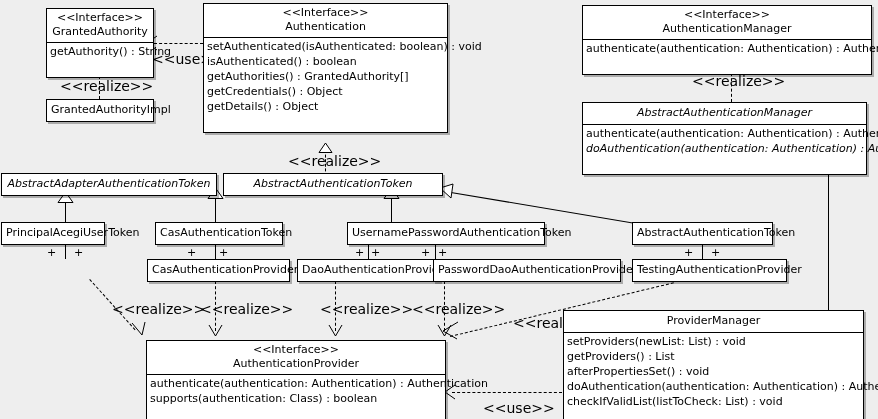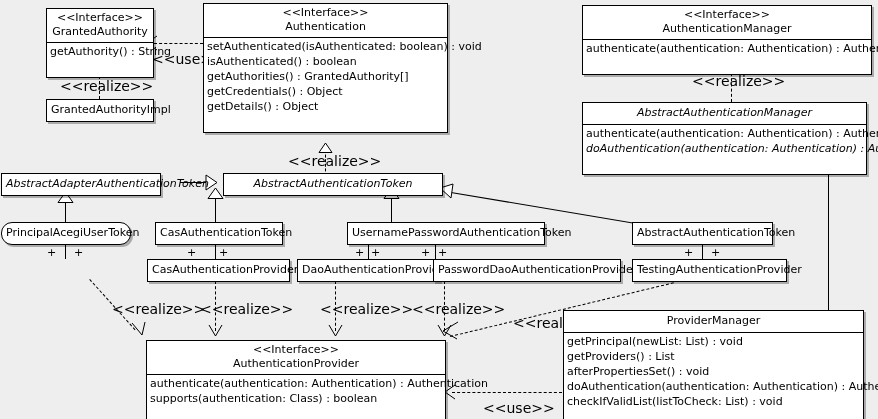--- a/index.html
+++ b/index.html
@@ -305,33 +305,33 @@
     <div class="hdr compact italic">
       <span class="cname">AbstractAuthenticationManager</span>
     </div>
     <div class="sep"></div>
     <div class="ops">
       <div class="op">authenticate(authentication: Authentication) : Authentication</div>
       <div class="op italic">doAuthentication(authentication: Authentication) : Authentication</div>
     </div>
   </div>
 
-  <div class="uml-class" style="left:1px; top:173px; width:160px;">
+  <div class="uml-class" style="left:1px; top:173px; width:216px;">
     <div class="hdr compact italic">
       <span class="cname">AbstractAdapterAuthenticationToken</span>
     </div>
   </div>
 
   <div class="uml-class" style="left:215px; top:173px; width:220px;margin-left:8px;">
     <div class="hdr compact italic">
       <span class="cname">AbstractAuthenticationToken</span>
     </div>
   </div>
 
-  <div class="uml-class" style="left:1px; top:222px; width:130px;border-radius:11px;">
+  <div class="uml-class" style="left:1px; top:222px; width:104px;">
     <div class="hdr compact">
       <span class="cname">PrincipalAcegiUserToken</span>
     </div>
   </div>
 
   <div class="uml-class" style="left:155px; top:222px; width:128px;">
     <div class="hdr compact">
       <span class="cname">CasAuthenticationToken</span>
     </div>
   </div>
@@ -384,21 +384,21 @@
       <div class="op">supports(authentication: Class) : boolean</div>
     </div>
   </div>
 
   <div class="uml-class" style="left:563px; top:310px; width:301px;">
     <div class="hdr compact">
       <span class="cname">ProviderManager</span>
     </div>
     <div class="sep"></div>
     <div class="ops">
-      <div class="op">getPrincipal(newList: List) : void</div>
+      <div class="op">setProviders(newList: List) : void</div>
       <div class="op">getProviders() : List</div>
       <div class="op">afterPropertiesSet() : void</div>
       <div class="op">doAuthentication(authentication: Authentication) : Authentication</div>
       <div class="op">checkIfValidList(listToCheck: List) : void</div>
     </div>
   </div>
 
 </div>
 
 </body></html>

